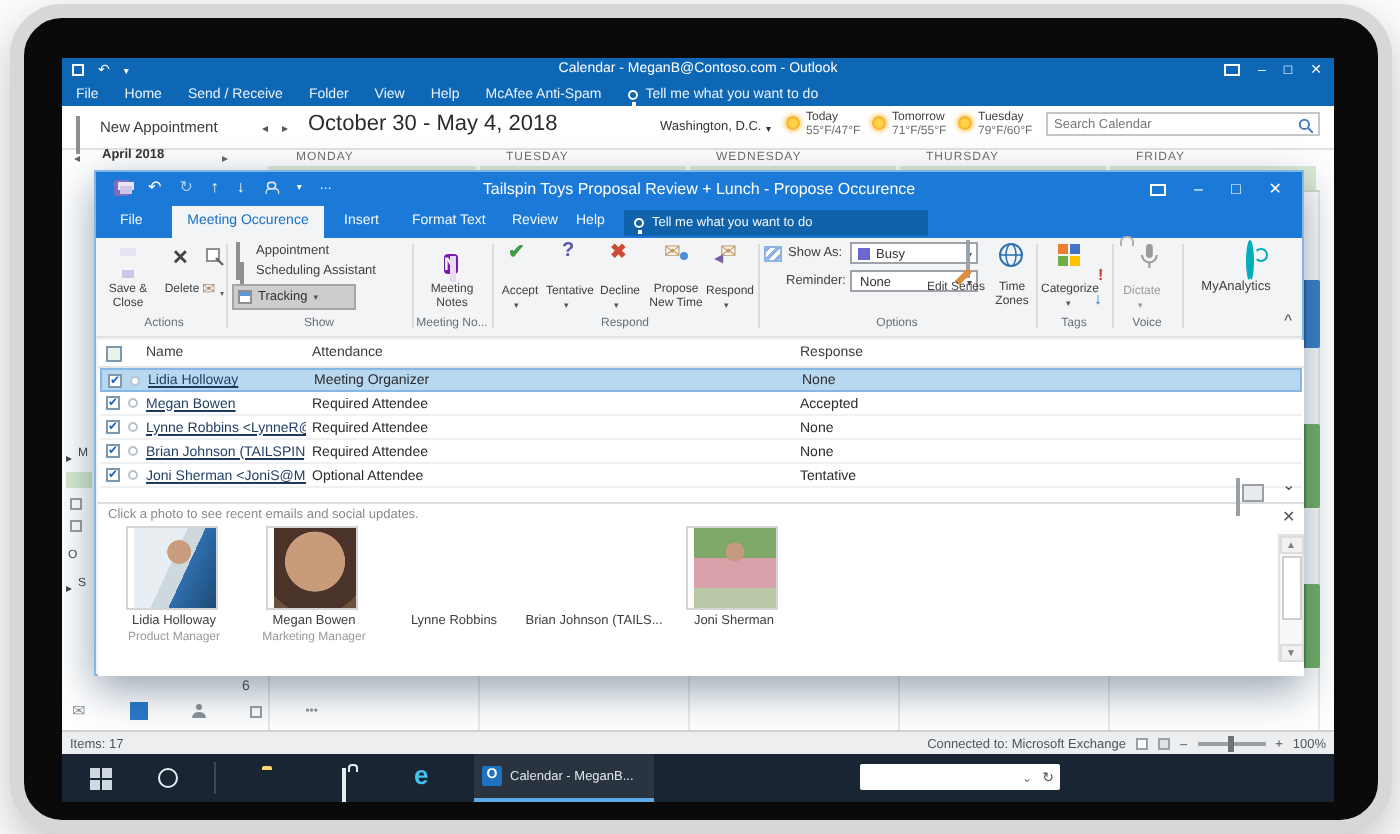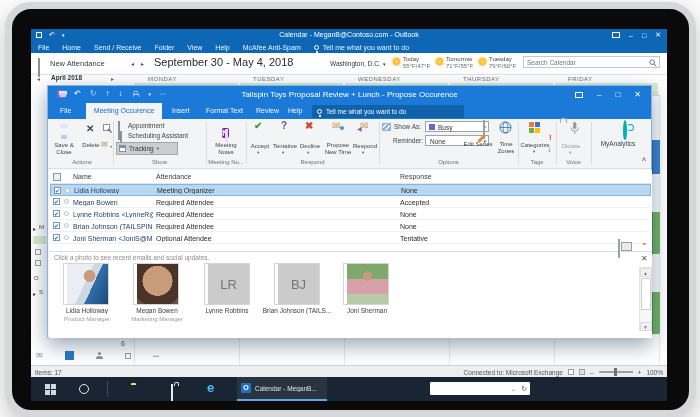--- a/index.html
+++ b/index.html
@@ -114,24 +114,24 @@
     <span>Help</span>
     <span>McAfee Anti-Spam</span>
     <span style="display:flex;align-items:center;gap:4px">
       <span class="bulb"></span>
       <span>Tell me what you want to do</span>
     </span>
   </div>
 
   <div class="mw-ribbon">
     <span class="abs calico" style="left:7px;top:6px"></span>
-    <span class="abs" style="left:19px;top:6px;font-size:7.5px;color:#3b3b3b">New Attendance</span>
+    <span class="abs" style="left:19px;top:6px;font-size:7.5px;color:#3b3b3b">New Appointment</span>
     <span class="abs" style="left:100px;top:7px;font-size:6px;color:#555">◂</span>
     <span class="abs" style="left:110px;top:7px;font-size:6px;color:#555">▸</span>
-    <span class="abs" style="left:123px;top:3px;font-size:11px;color:#2b2b2b">September 30 - May 4, 2018</span>
+    <span class="abs" style="left:123px;top:3px;font-size:11px;color:#2b2b2b">October 30 - May 4, 2018</span>
     <span class="abs" style="left:299px;top:7px;font-size:6.5px;color:#333">Washington, D.C.</span>
     <span class="abs" style="left:352px;top:8px;font-size:5px;color:#333">▾</span>
     <span class="abs sun" style="left:362px;top:5px"></span>
     <span class="abs tiny" style="left:372px;top:3px;color:#444">Today</span>
     <span class="abs tiny" style="left:372px;top:10px">55°F/47°F</span>
     <span class="abs sun" style="left:405px;top:5px"></span>
     <span class="abs tiny" style="left:415px;top:3px;color:#444">Tomorrow</span>
     <span class="abs tiny" style="left:415px;top:10px">71°F/55°F</span>
     <span class="abs sun" style="left:448px;top:5px"></span>
     <span class="abs tiny" style="left:458px;top:3px;color:#444">Tuesday</span>
@@ -374,26 +374,20 @@
     
     <div class="abs" style="left:1px;top:165px;width:603px;height:87px;background:#fff;border-top:1px solid #dcdcdc"></div>
     <span class="abs" style="left:6px;top:168px;font-size:6.5px;color:#8a8a8a">Click a photo to see recent emails and social updates.</span>
 
     <div class="photo" style="left:15px">
       <div class="img" style="background:radial-gradient(circle at 55% 30%,#c89c7c 0 16%,transparent 17%),linear-gradient(115deg,#e9eef2 0 45%,#cdd8df 45% 60%,#2f6fae 60%,#1d4a77 100%)"></div>
     </div>
     <div class="photo" style="left:85px">
       <div class="img" style="background:radial-gradient(circle at 50% 42%,#c89b7a 0 48%,#4a3328 49% 85%,#6b5240 86%)"></div>
     </div>
-    <div class="photo" style="left:156px">
-      <div class="img ph-init">LR</div>
-    </div>
-    <div class="photo" style="left:226px">
-      <div class="img ph-init">BJ</div>
-    </div>
     <div class="photo" style="left:295px">
       <div class="img" style="background:radial-gradient(circle at 50% 30%,#c69a7e 0 13%,transparent 14%),linear-gradient(180deg,#7fa86b 0 38%,#d8a0a8 38% 75%,#b9c9a8 75%)"></div>
     </div>
 
     <span class="pname" style="left:4px">Lidia Holloway</span>
     <span class="pname" style="left:74px">Megan Bowen</span>
     <span class="pname" style="left:144px">Lynne Robbins</span>
     <span class="pname" style="left:214px">Brian Johnson (TAILS...</span>
     <span class="pname" style="left:284px">Joni Sherman</span>
     <span class="ptitle" style="left:4px">Product Manager</span>

